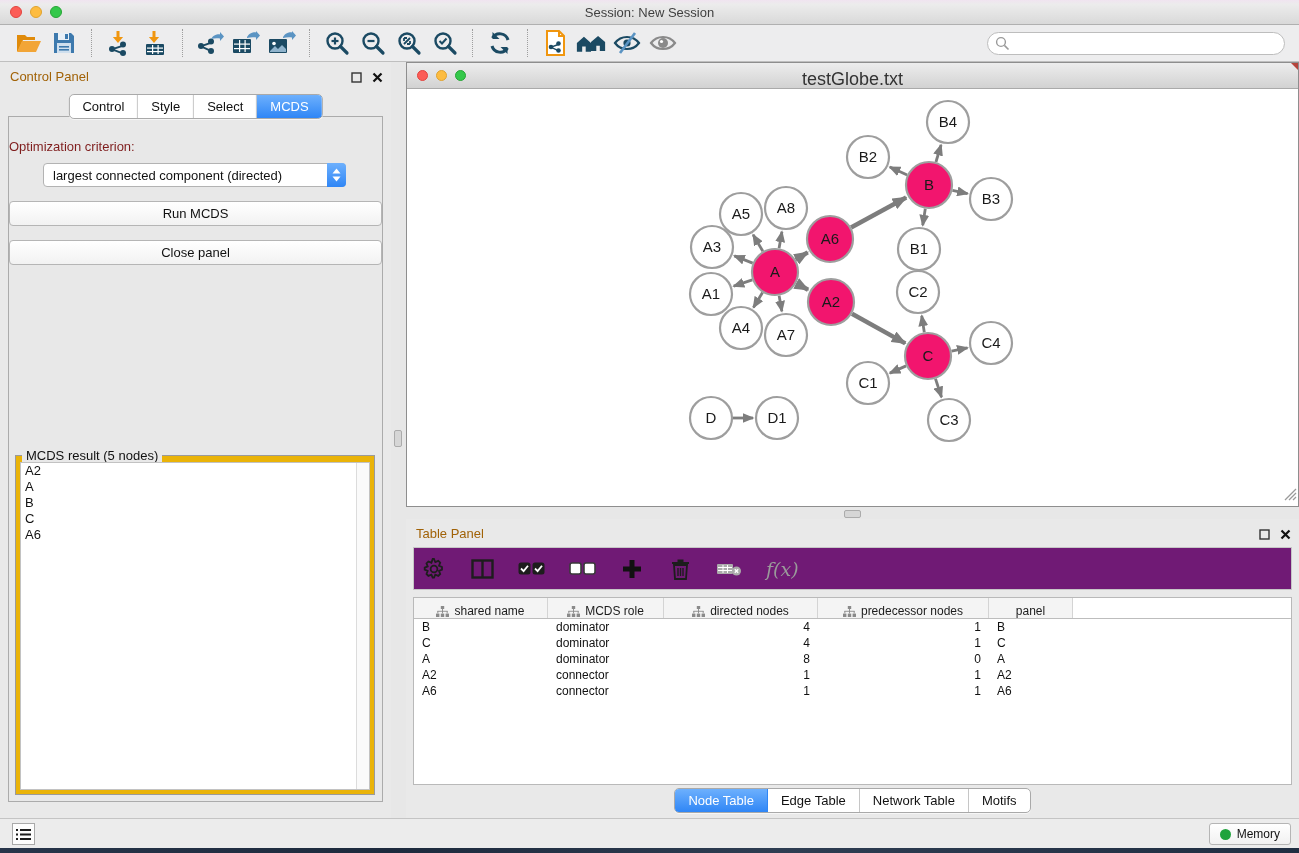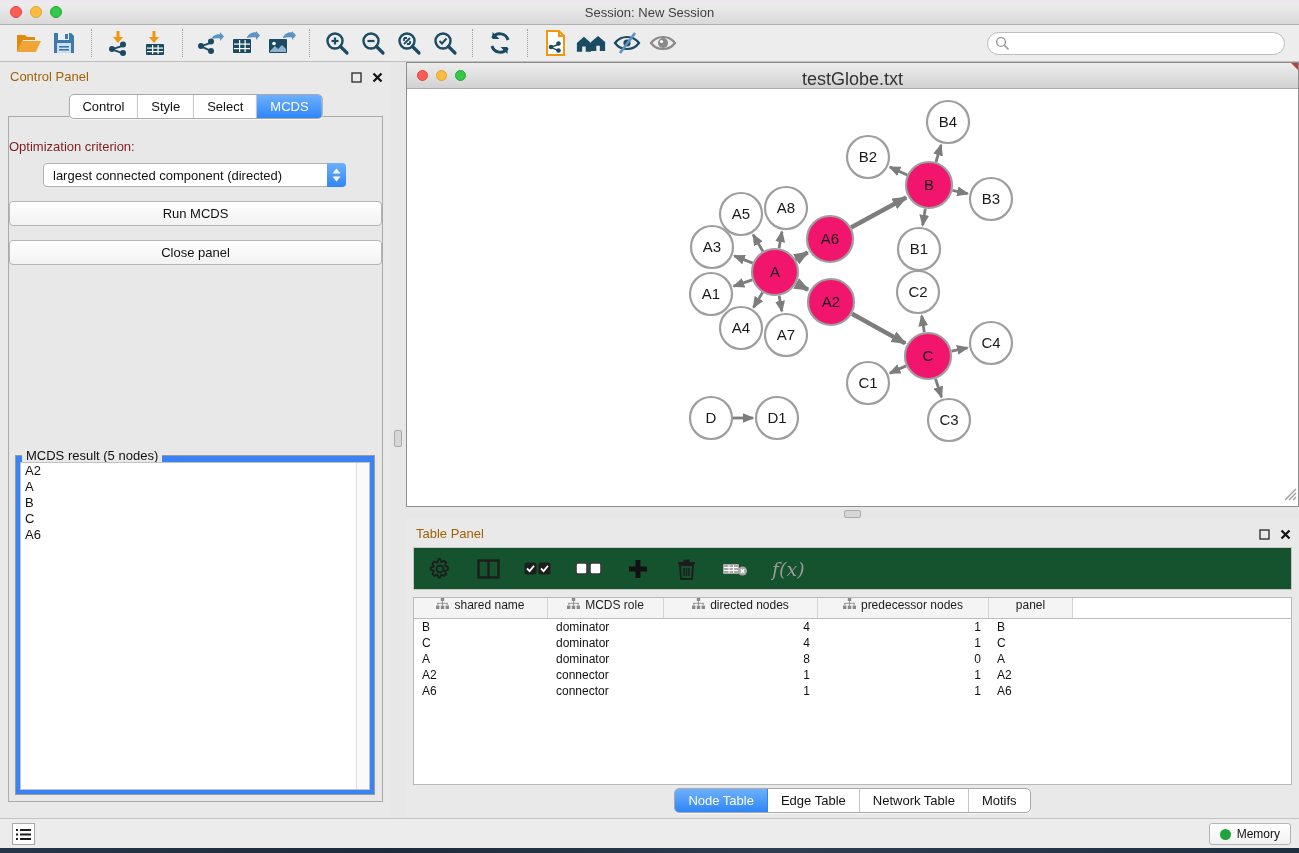--- a/index.html
+++ b/index.html
@@ -54,21 +54,21 @@
   .mcds-select { position:absolute; left:34px; right:36px; top:46px; height:24px; background:#fff;
     border:1px solid #b3b3b3; border-radius:4px; font-size:13px; color:#111; display:flex; align-items:center;
     padding-left:9px; }
   .sel-arrows { position:absolute; right:-1px; top:-1px; width:19px; height:24px; border-radius:0 4px 4px 0;
     background:linear-gradient(#6db0fd,#2f86f6); display:flex; flex-direction:column; align-items:center;
     justify-content:center; gap:2px; }
   .btn-row { position:absolute; left:0; right:0; top:84px; display:flex; justify-content:center; gap:14px;flex-direction:column; }
   .mac-btn { background:linear-gradient(#ffffff,#f2f2f2); border:1px solid #b5b5b5; border-radius:4px;
     font-size:13px; color:#111; padding:4px 16px; font-family:"Liberation Sans",sans-serif; }
   .mcds-fieldset { position:absolute; left:6px; right:7px; bottom:6px; height:340px;
-    border:1px solid #9a9a9a; background:#3b82f6; }
+    border:1px solid #9a9a9a; background:#eab308; }
   .mcds-legend { position:absolute; left:6px; top:-8px; background:#e8e8e8; padding:0 4px; font-size:13px; color:#111; }
   .mcds-list { position:absolute; left:4px; right:4px; top:6px; bottom:4px; background:#fff;
     border:1px solid #c2c2c2; overflow:hidden; }
   .mcds-scroll { position:absolute; right:0; top:0; bottom:0; width:13px; background:#fafafa; border-left:1px solid #dcdcdc; }
   .mcds-item { font-size:13px; color:#111; padding:0 4px; line-height:16px; }
 
   
   .net-window { position:absolute; left:406px; top:0; width:893px; height:445px; background:#fff;
     border:1px solid #8e8e8e; }
   .net-titlebar { position:absolute; left:0; top:0; width:100%; height:26px;
@@ -77,28 +77,28 @@
   .net-titlebar .light { width:11px; height:11px; }
   .net-title { position:absolute; left:0; right:0; top:6px; text-align:center; font-size:18px; color:#333; }
   .net-canvas { position:absolute; left:0; top:26px; right:0; bottom:0; background:#fff; overflow:hidden; }
   .net-grip { position:absolute; right:1px; bottom:1px; }
   .net-corner { position:absolute; right:0; top:0; width:0; height:0;
     border-top:7px solid #b5443c; border-left:7px solid transparent; }
   .graph-label { font-size:15px; fill:#1a1a1a; }
 
   
   .table-panel { position:absolute; left:406px; top:457px; width:893px; height:299px; background:#e9e9e9; }
-  .tp-toolbar { position:absolute; left:7px; right:7px; top:28px; height:43px; background:#14532d;
-    border:1px solid #c6c6c6; display:flex; align-items:center; padding-left:14px; gap:24px; }
+  .tp-toolbar { position:absolute; left:7px; right:7px; top:28px; height:43px; background:#701a75;
+    border:1px solid #c6c6c6; display:flex; align-items:center; padding-left:8px; gap:24px; }
   .tp-ic { display:flex; align-items:center; justify-content:center; min-width:24px; height:26px; }
   .fx-label { font-family:"DejaVu Serif", serif; font-style:italic; font-size:19px; color:#9a9a9a; }
   .tp-table { position:absolute; left:7px; right:7px; top:78px; height:188px; background:#fff;
     border:1px solid #b9b9b9; overflow:hidden; }
   .t-head { display:flex; height:21px; border-bottom:1px solid #bdbdbd; background:#f4f4f4; }
-  .th { display:flex; align-items:flex-start; justify-content:center; gap:5px; font-size:12px; color:#1c1c1c;
+  .th { display:flex; align-items:flex-end; justify-content:center; gap:5px; font-size:12px; color:#1c1c1c;
     border-right:1px solid #d4d4d4; height:100%; }
   .th.filler { border-right:none; flex:1; background:#fff; }
   .t-row { display:flex; height:16px; align-items:center; }
   .td { font-size:12px; color:#111; height:100%; display:flex; align-items:center; padding-left:8px; }
   .td.right { justify-content:flex-end; padding-right:8px; padding-left:0; }
   .tp-tabs { position:absolute; left:0; right:0; bottom:5px; display:flex; justify-content:center; }
 
   
   .statusbar { position:absolute; left:0; top:818px; width:100%; height:30px; background:#ececec;
     border-top:1px solid #c4c4c4; }

